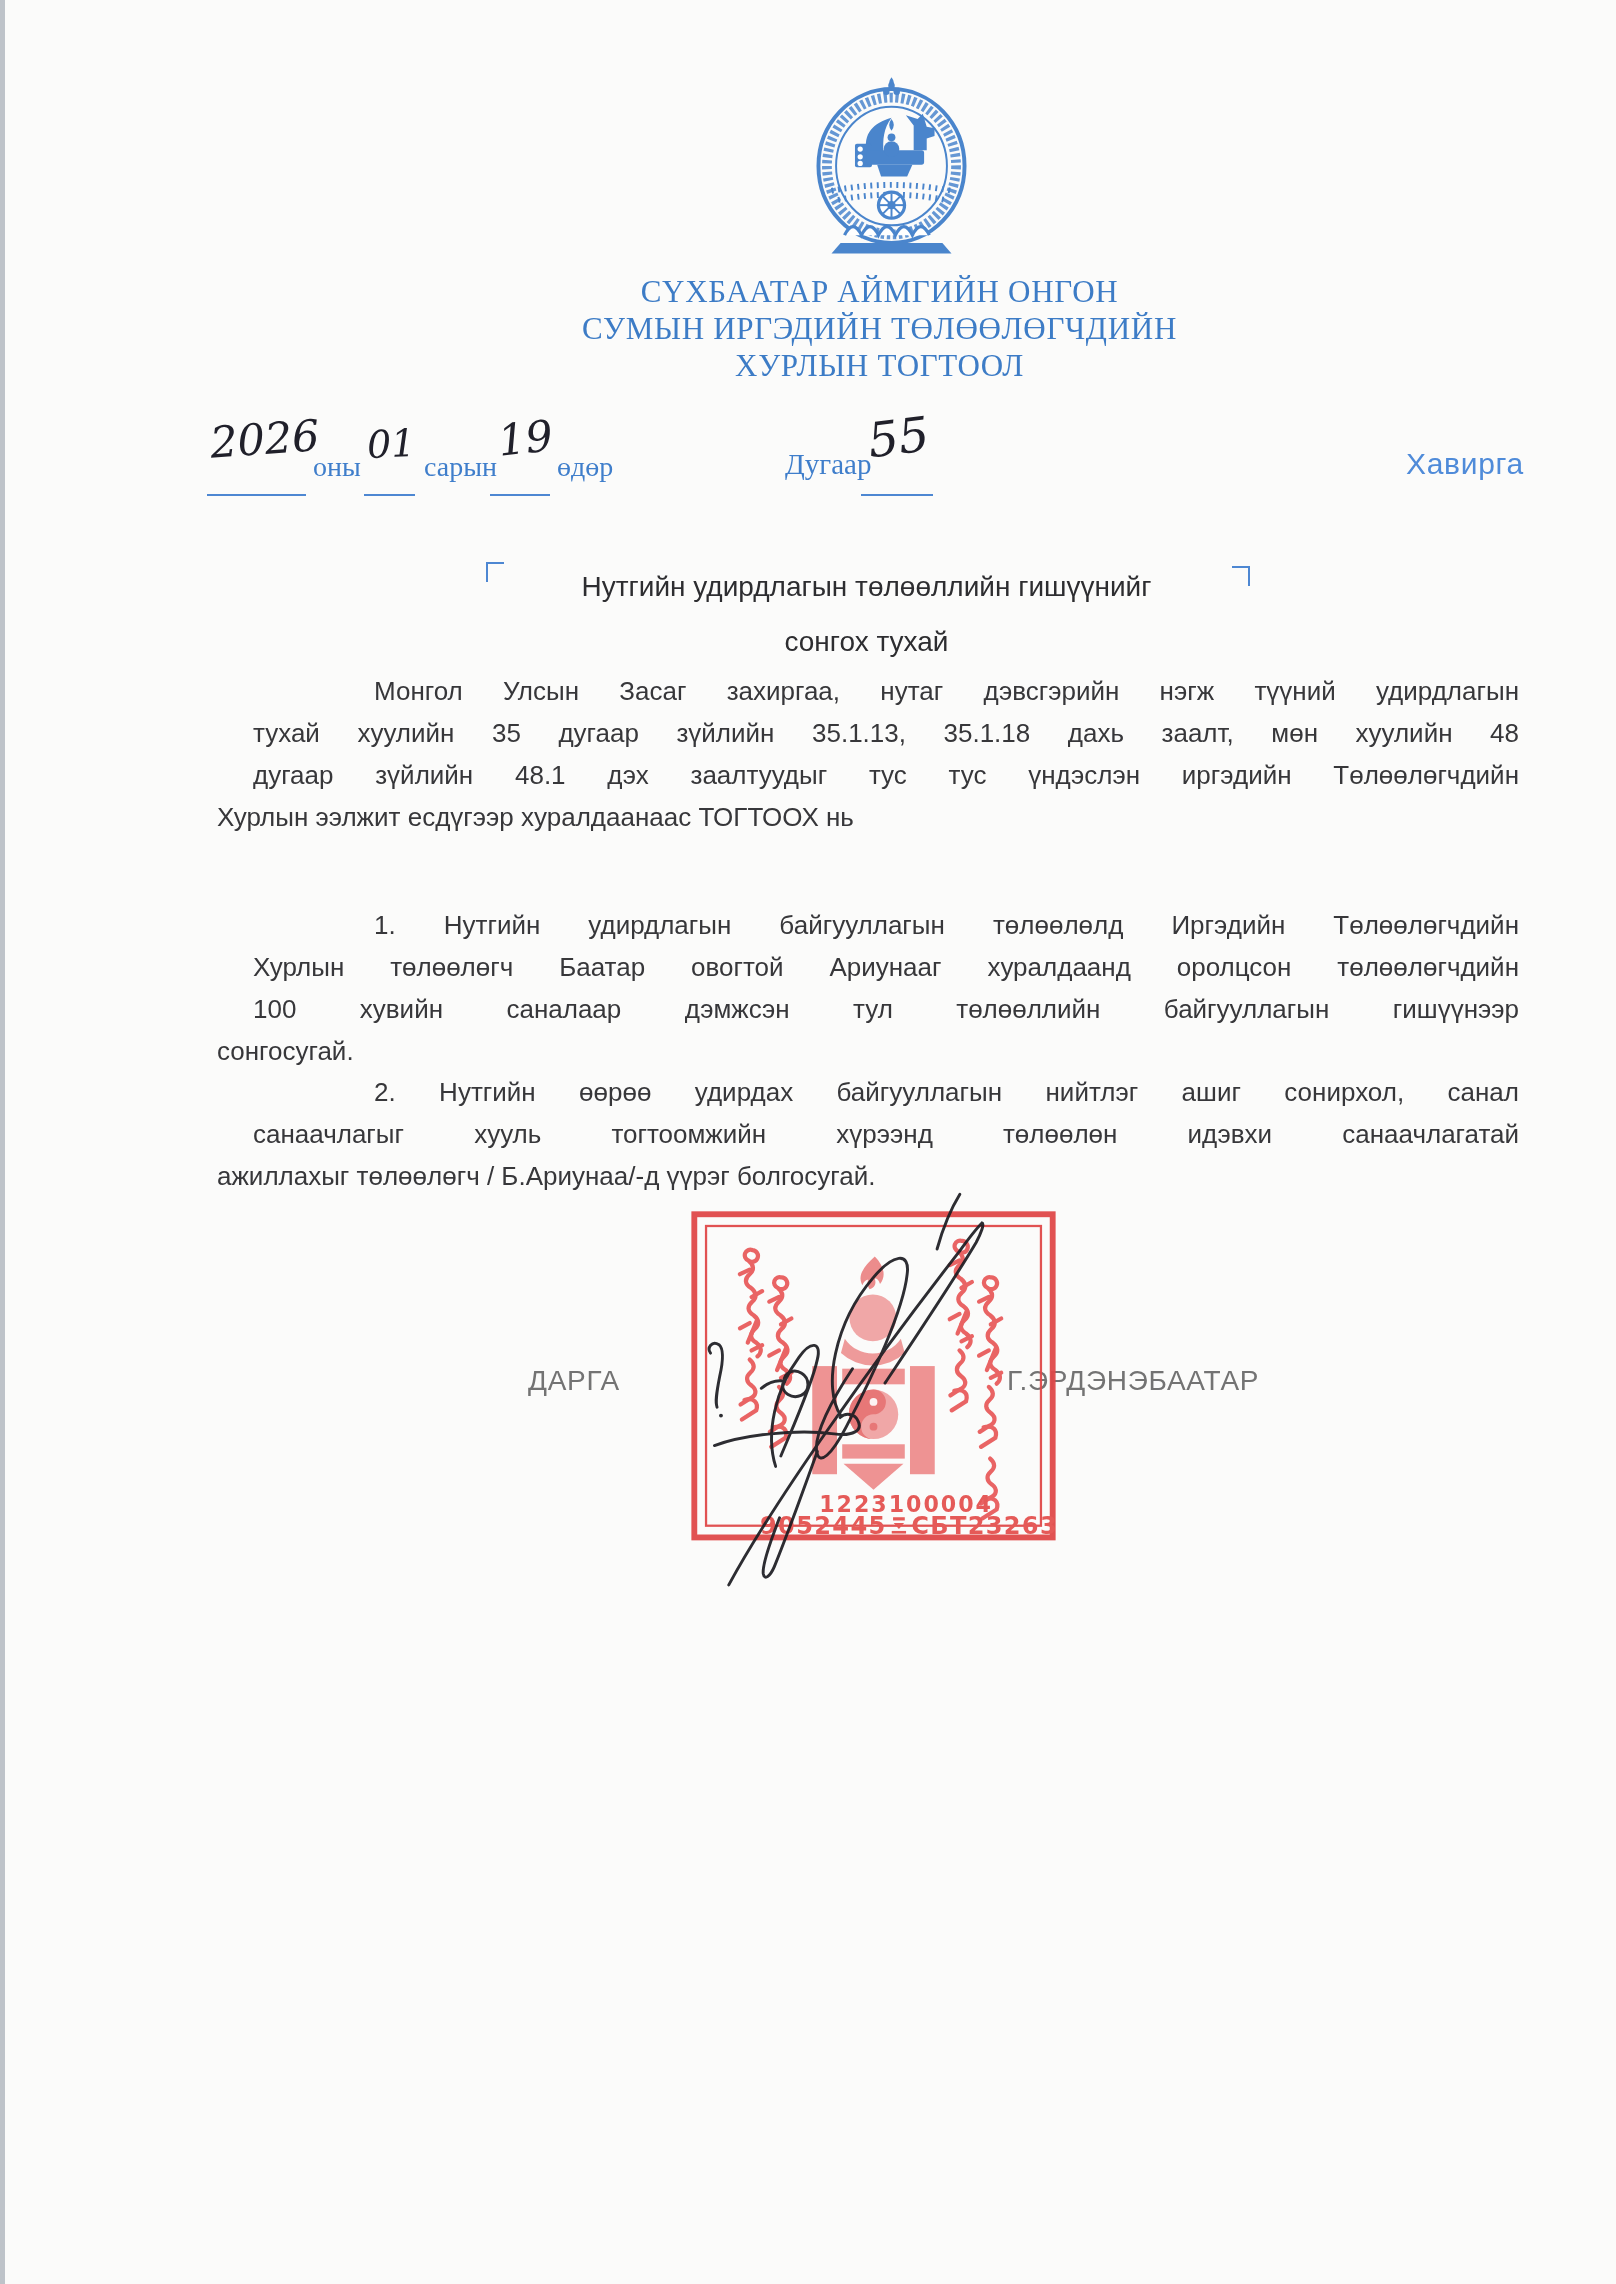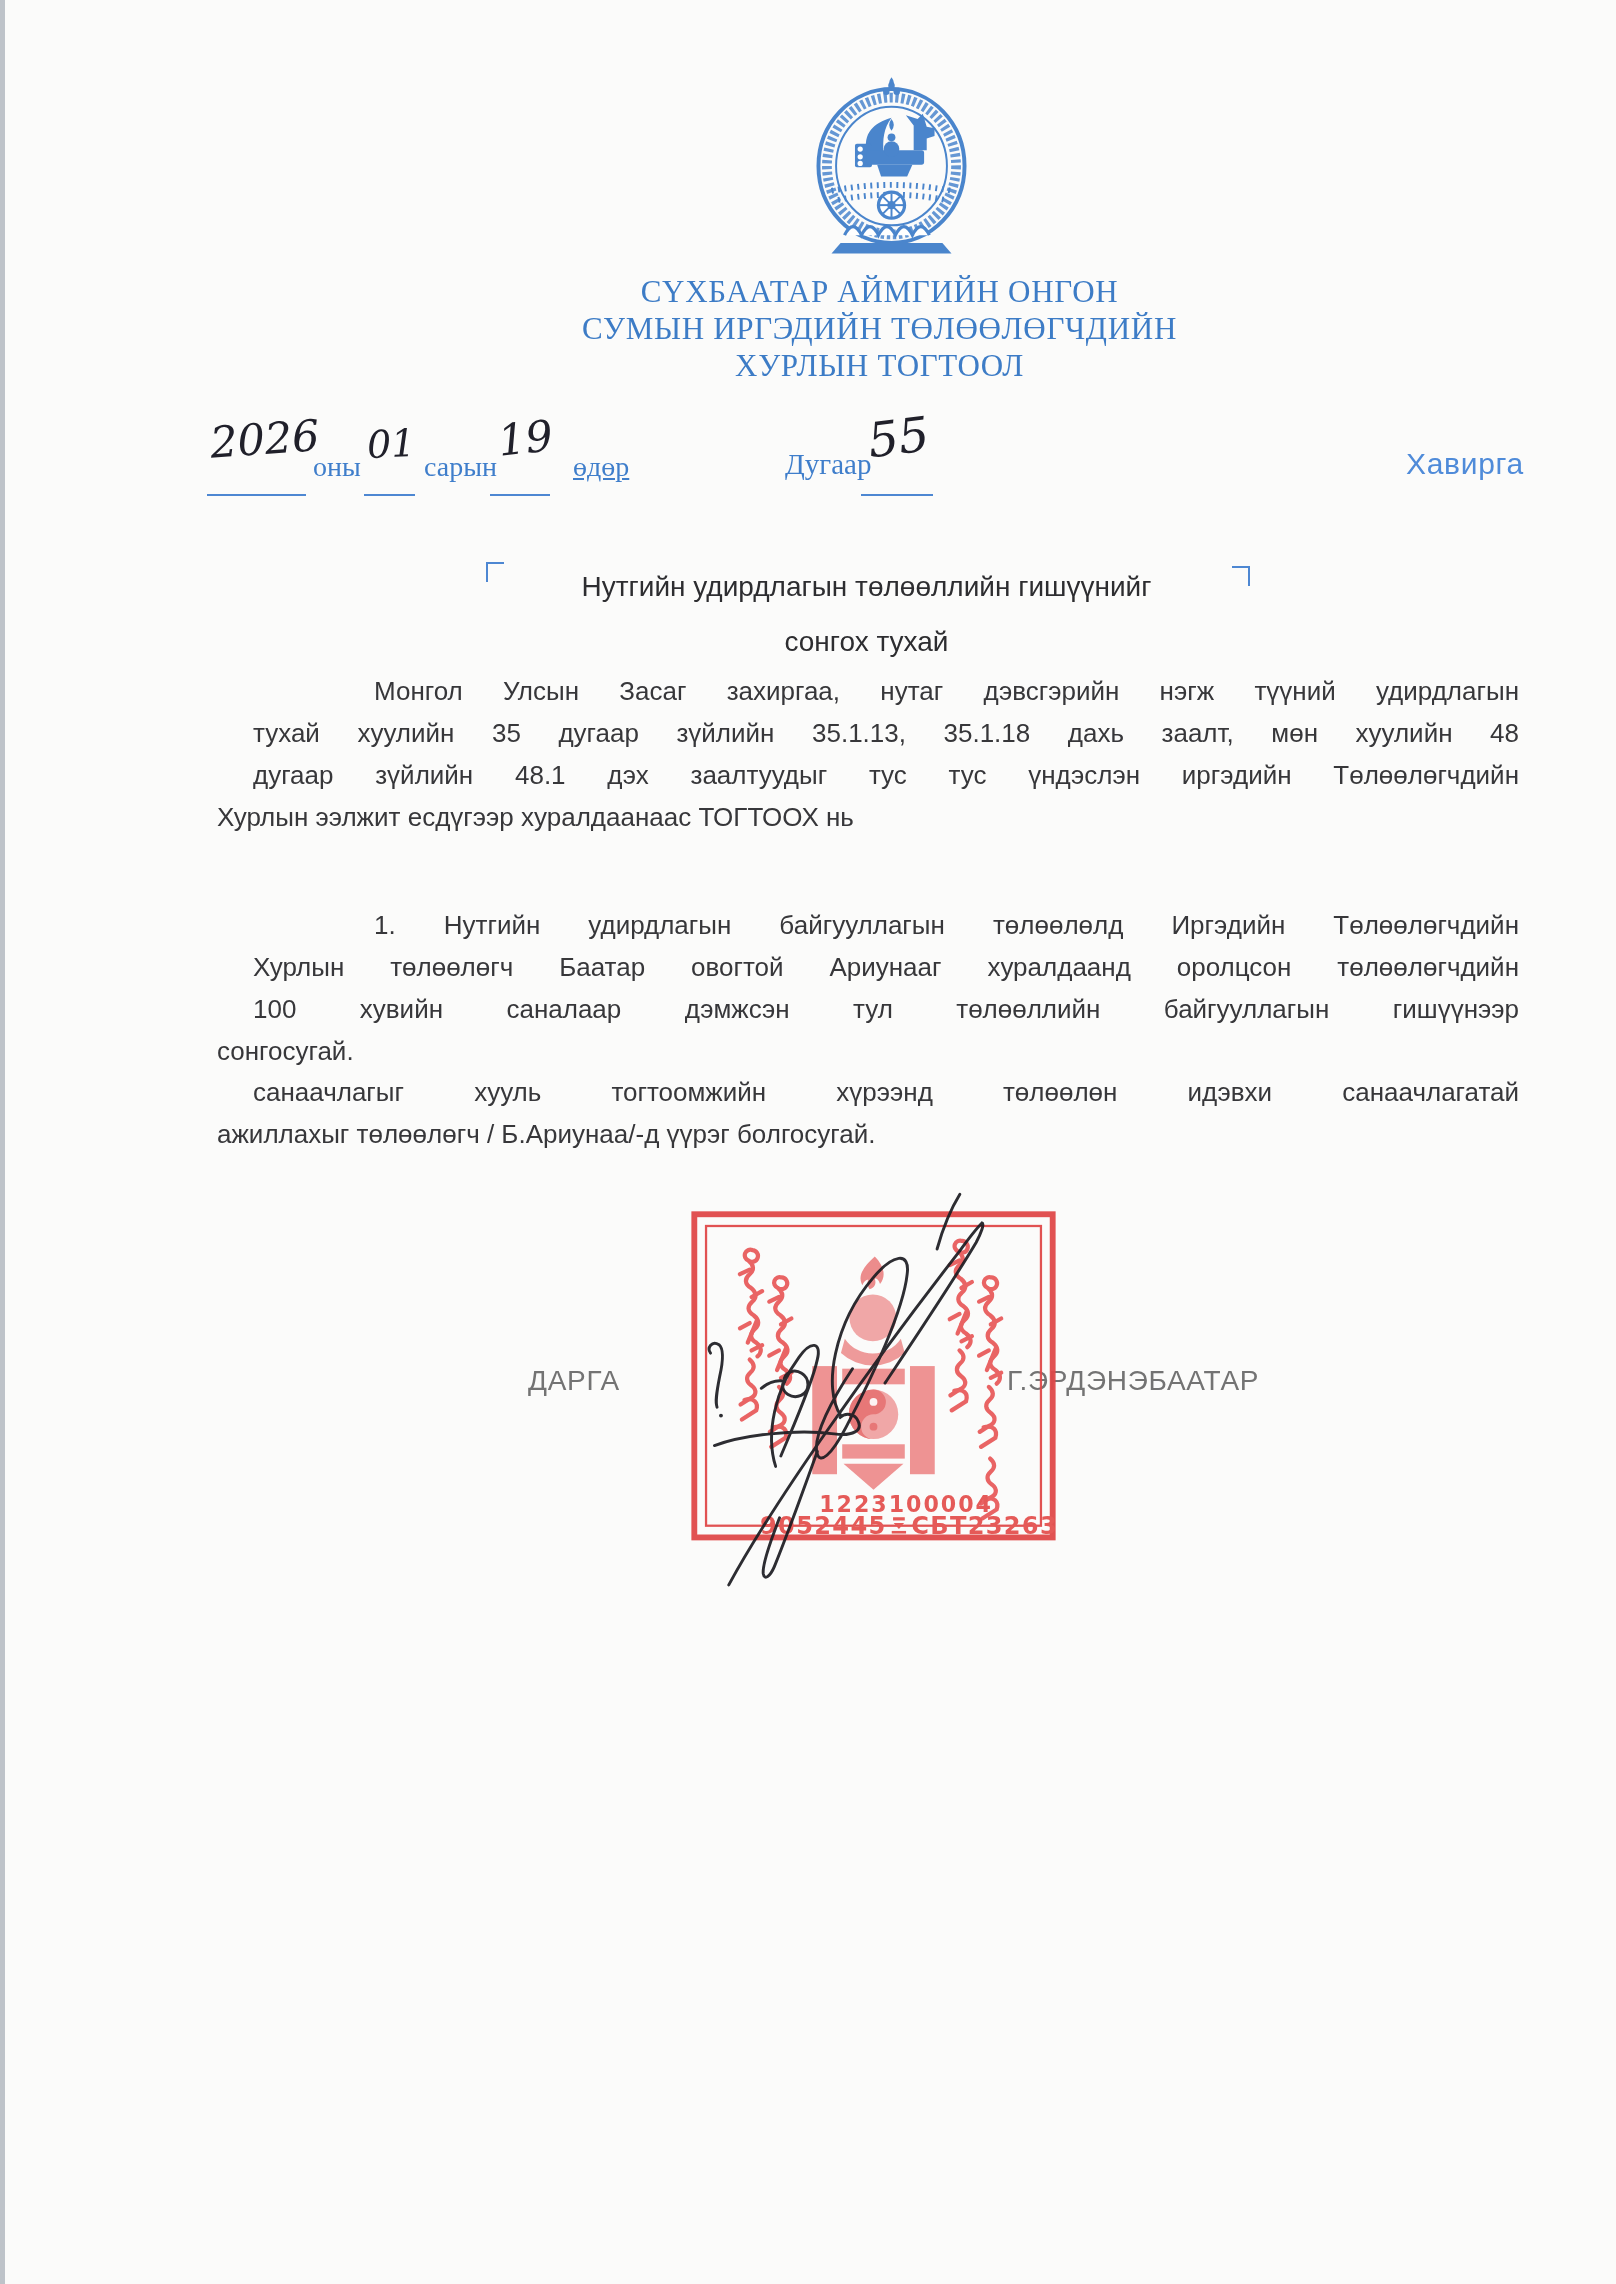--- a/index.html
+++ b/index.html
@@ -101,21 +101,21 @@
 <div class="abs blank" style="left:207px;top:456px;width:99px;height:38px;"></div>
 <div class="abs hw" style="left:210px;top:414px;font-size:43px;transform:rotate(-4deg);">2026</div>
 <div class="abs mlabel" style="left:313px;top:451px;">оны</div>
 
 <div class="abs blank" style="left:364px;top:456px;width:51px;height:38px;"></div>
 <div class="abs hw" style="left:367px;top:422px;font-size:38px;transform:rotate(-3deg);">01</div>
 <div class="abs mlabel" style="left:424px;top:451px;">сарын</div>
 
 <div class="abs blank" style="left:490px;top:456px;width:60px;height:38px;"></div>
 <div class="abs hw" style="left:498px;top:413px;font-size:43px;transform:rotate(-6deg);">19</div>
-<div class="abs mlabel" style="left:573px;top:451px;text-decoration:underline;">өдөр</div>
+<div class="abs mlabel" style="left:557px;top:451px;">өдөр</div>
 
 <div class="abs mlabel" style="left:785px;top:448px;font-size:29px;">Дугаар</div>
 <div class="abs blank" style="left:861px;top:456px;width:72px;height:38px;"></div>
 <div class="abs hw" style="left:868px;top:409px;font-size:48px;transform:rotate(-7deg);">55</div>
 
 <div class="abs place" style="left:1406px;top:447px;">Хавирга</div>
 
 <div class="abs corner corner-l" style="left:486px;top:562px;"></div>
 <div class="abs corner corner-r" style="left:1232px;top:566px;"></div>
 <div class="abs title-line" style="top:571px;">Нутгийн удирдлагын төлөөллийн  гишүүнийг</div>
@@ -129,20 +129,21 @@
 </div>
 
 <div class="abs para" style="top:904px;">
   <div class="bline jline"><span class="ind"></span><span>1. Нутгийн удирдлагын байгууллагын төлөөлөлд Иргэдийн Төлөөлөгчдийн</span></div>
   <div class="bline jline">Хурлын төлөөлөгч Баатар овогтой Ариунааг хуралдаанд оролцсон төлөөлөгчдийн</div>
   <div class="bline jline">100 хувийн саналаар дэмжсэн тул төлөөллийн байгууллагын гишүүнээр</div>
   <div class="bline lline">сонгосугай.</div>
 </div>
 
 <div class="abs para" style="top:1071px;">
+  <div class="bline jline"><span class="ind"></span><span>2. Нутгийн өөрөө удирдах байгууллагын нийтлэг ашиг сонирхол, санал</span></div>
   <div class="bline jline">санаачлагыг хууль тогтоомжийн хүрээнд төлөөлөн идэвхи санаачлагатай</div>
   <div class="bline lline">ажиллахыг төлөөлөгч / Б.Ариунаа/-д үүрэг болгосугай.</div>
 </div>
 
 <div class="abs sig-label" style="left:528px;top:1365px;">ДАРГА</div>
 <div class="abs sig-label" style="left:1007px;top:1365px;">Г.ЭРДЭНЭБААТАР</div>
 
 <svg class="abs stamp" viewBox="0 0 560 508">
   <defs>
     <g id="mscript" stroke-linecap="round" fill="none">

